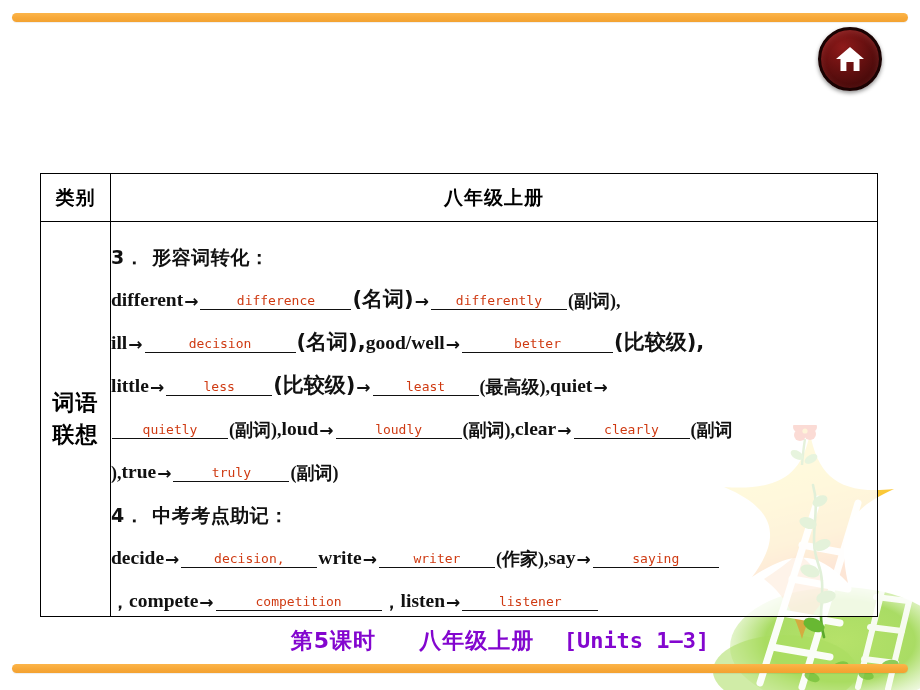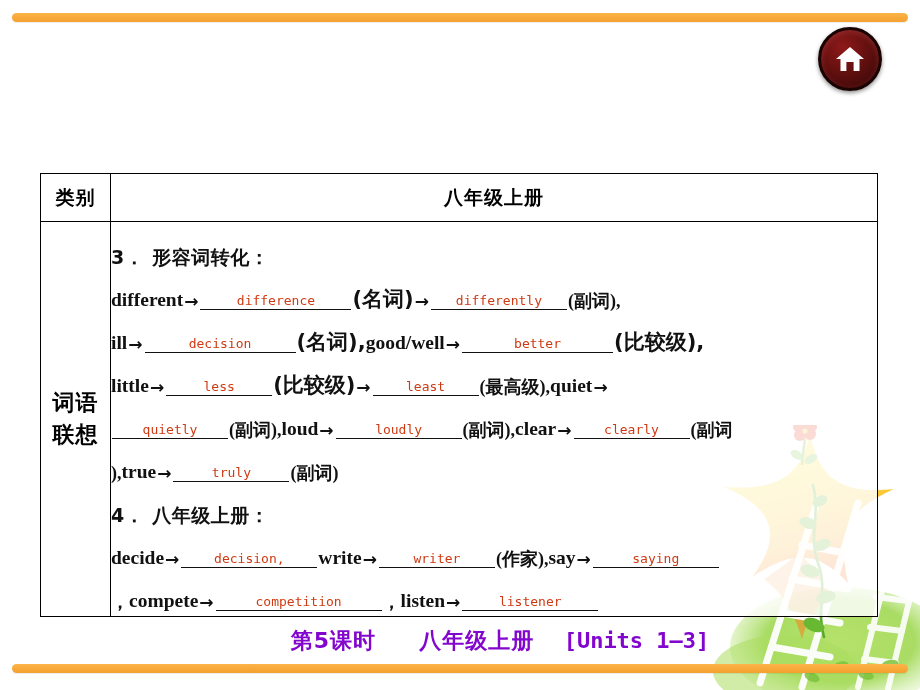--- a/index.html
+++ b/index.html
@@ -341,21 +341,21 @@
           <span class="cnsm">),</span>
           <span> true</span>
           <span class="arrow">→</span>
           <span class="ans w110">truly</span>
           <span class="cnsm">(副词)</span>
         </div>
 
         <div class="line sect">
           <span>4．</span>
           <span style="display:inline-block;width:8px"></span>
-          <span>八年级上册：</span>
+          <span>中考考点助记：</span>
         </div>
 
         <div class="line">
           <span>decide</span>
           <span class="arrow">→</span>
           <span class="ans w130">decision,</span>
           <span>  write</span>
           <span class="arrow">→</span>
           <span class="ans w110">writer</span>
           <span class="cnsm">(作家),</span>

